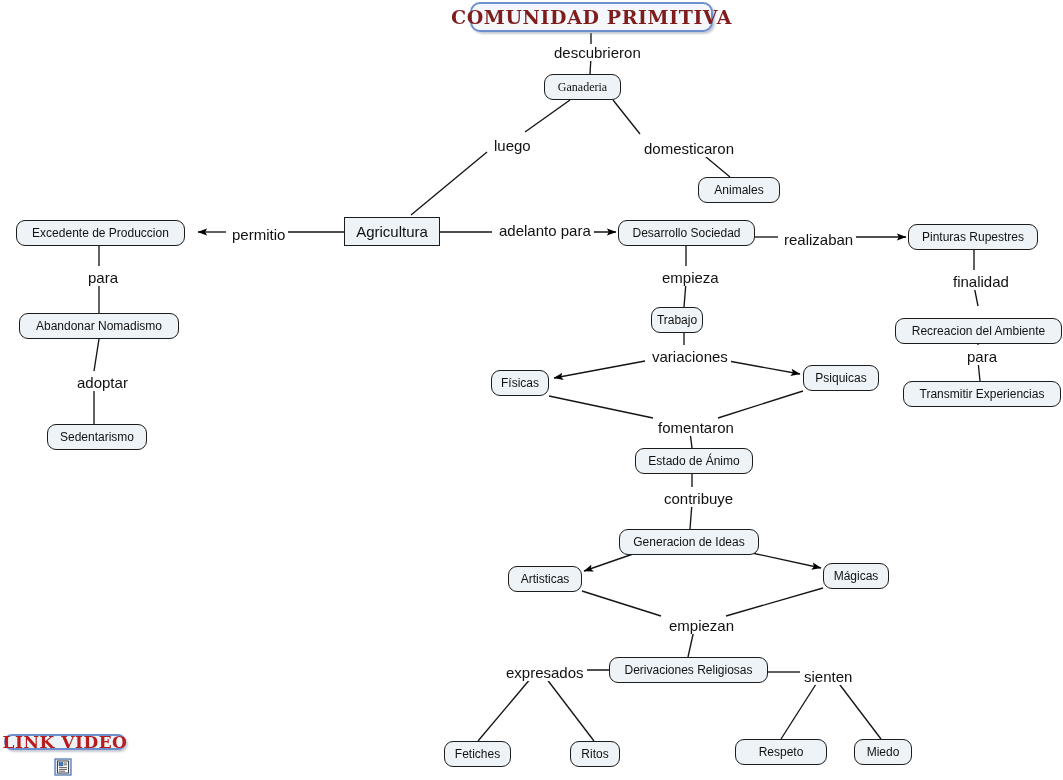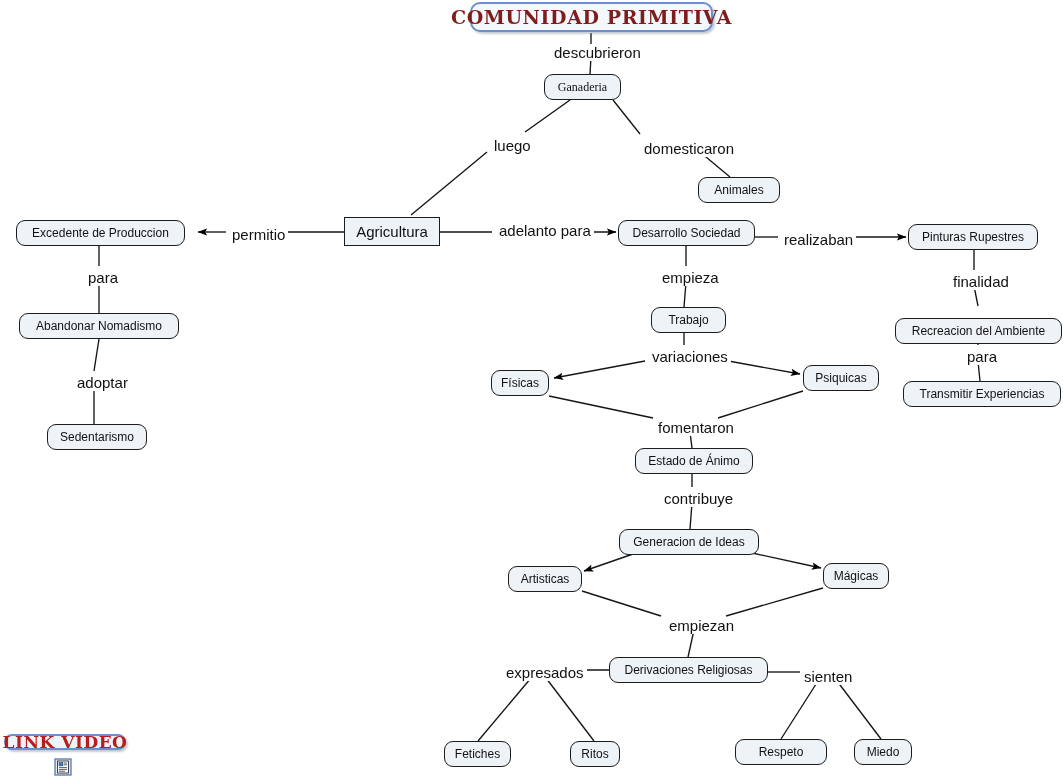--- a/index.html
+++ b/index.html
@@ -220,21 +220,21 @@
   </div>
 
   <div class="node" style="left:895px;top:306px;width:167px;margin-top:12px;">
     <span>Recreacion del Ambiente</span>
   </div>
 
   <div class="node" style="left:903px;top:381px;width:158px;align-items:center;">
     <span>Transmitir Experiencias</span>
   </div>
 
-  <div class="node" style="left:651px;top:307px;width:75px;">
+  <div class="node" style="left:651px;top:307px;width:52px;">
     <span>Trabajo</span>
   </div>
 
   <div class="node" style="left:491px;top:370px;width:58px;">
     <span>Físicas</span>
   </div>
 
   <div class="node" style="left:803px;top:365px;width:76px;">
     <span>Psiquicas</span>
   </div>

